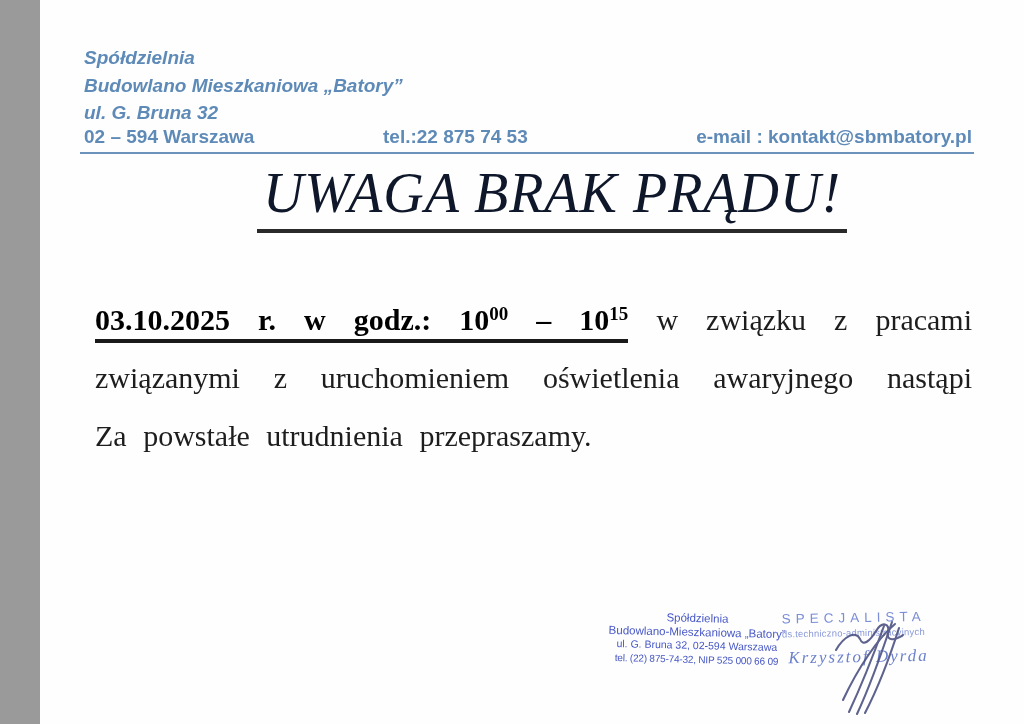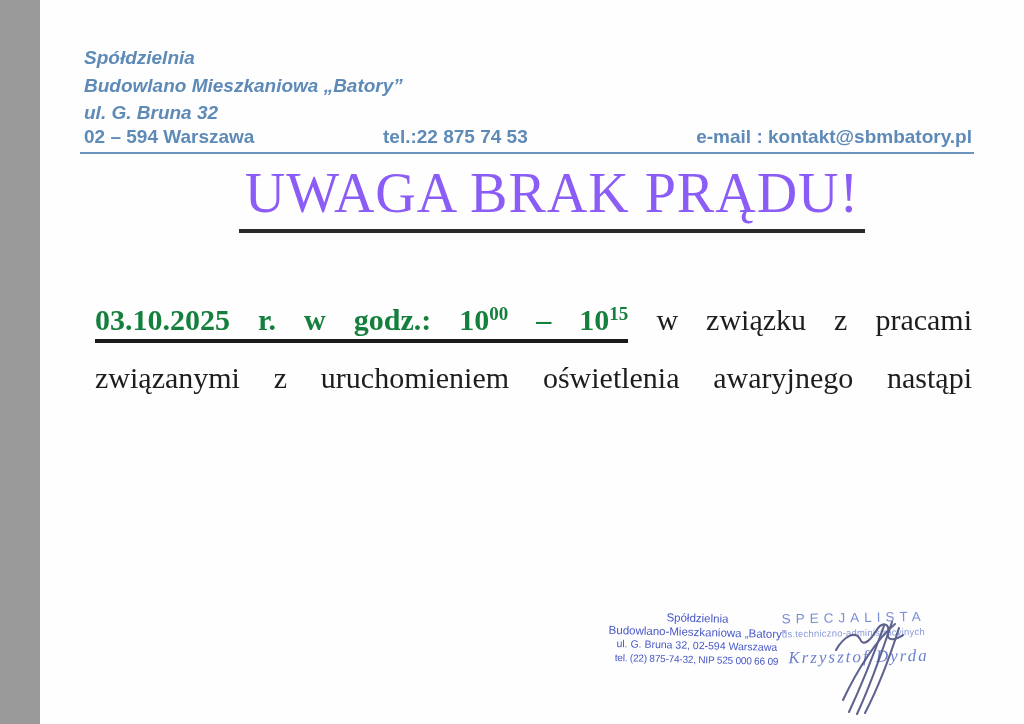--- a/index.html
+++ b/index.html
@@ -21,34 +21,34 @@
     color:#5e8ab8;font-weight:bold;font-size:19px;
   }
   .letterhead-row .city{position:absolute;left:4px;top:0;}
   .letterhead-row .phone{position:absolute;left:303px;top:0;}
   .letterhead-row .email{position:absolute;right:2px;top:0;}
 
   
   .title-wrap{position:absolute;left:0;top:163px;width:1024px;text-align:center;}
   .title{
     display:inline-block;font-family:"Liberation Serif",serif;font-size:56px;
-    color:#8b5cf6;letter-spacing:1px;border-bottom:4px solid #2a2a2a;
-    padding:0 6px 4px 6px;line-height:1.1;
+    color:#0f172a;letter-spacing:1px;border-bottom:4px solid #2a2a2a;
+    padding:0 6px 4px 6px;line-height:1.1;font-style:italic;
   }
 
   
   .body-text{
     position:absolute;left:55px;top:291px;width:877px;
     font-family:"Liberation Serif",serif;font-size:30px;color:#1d1d1d;
   }
   .bline{height:58px;line-height:58px;white-space:nowrap;}
   .jline{text-align:justify;text-align-last:justify;white-space:normal;}
   .indent{text-indent:76px;}
   .datebold{
-    font-weight:bold;color:#15803d;border-bottom:4px solid #1a1a1a;padding-bottom:3px;
+    font-weight:bold;color:#000000;border-bottom:4px solid #1a1a1a;padding-bottom:3px;
   }
   .datebold sup{font-size:19px;line-height:0;vertical-align:10px;}
   .wide-words{word-spacing:9px;}
 
   
   .stamp-org{
     position:absolute;left:567px;top:612px;width:180px;text-align:center;
     color:#4657c5;font-size:11.5px;line-height:13.5px;transform:rotate(1.4deg);
   }
   .stamp-org .s3{font-size:10.5px;}
@@ -80,20 +80,21 @@
     <span class="email">e-mail : kontakt@sbmbatory.pl</span>
   </div>
 
   <div class="title-wrap">
     <span class="title">UWAGA BRAK PRĄDU!</span>
   </div>
 
   <div class="body-text">
     <div class="bline jline"><span class="datebold"><span>03.10.2025 r. w godz.: 10</span><sup>00</sup><span> – 10</span><sup>15</sup></span> <span>w związku z pracami</span></div>
     <div class="bline jline">związanymi z uruchomieniem oświetlenia awaryjnego nastąpi</div>
+    <div class="bline wide-words">Za powstałe utrudnienia przepraszamy.</div>
   </div>
 
   <div class="stamp-org">
     <div>Spółdzielnia</div>
     <div>Budowlano-Mieszkaniowa „Batory”</div>
     <div class="s3">ul. G. Bruna 32, 02-594 Warszawa</div>
     <div class="s4">tel. (22) 875-74-32, NIP 525 000 66 09</div>
   </div>
 
   <div class="stamp-role">

